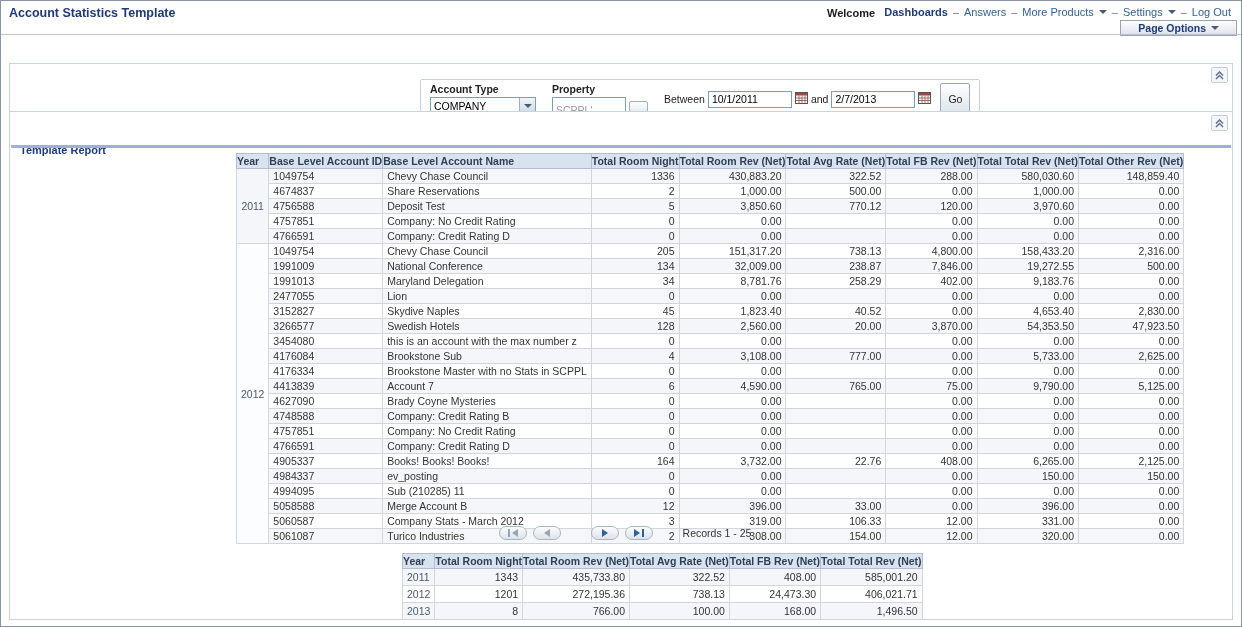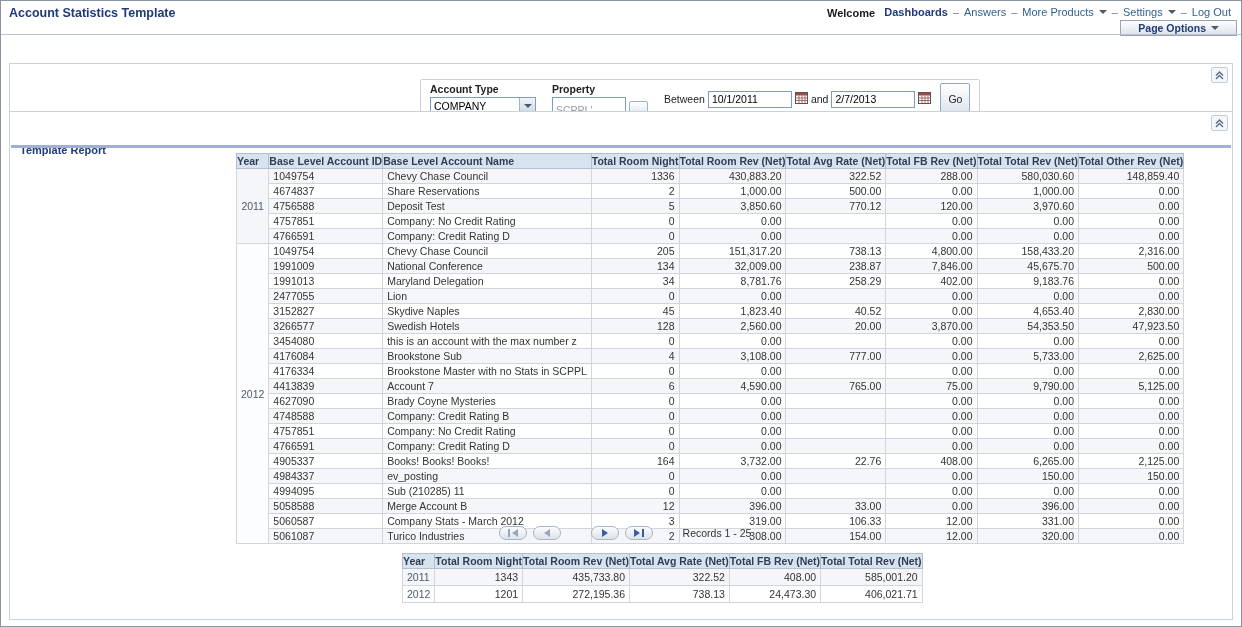--- a/index.html
+++ b/index.html
@@ -249,21 +249,21 @@
             <td class="num">158,433.20</td>
             <td class="num">2,316.00</td>
           </tr>
           <tr>
             <td>1991009</td>
             <td>National Conference</td>
             <td class="num">134</td>
             <td class="num">32,009.00</td>
             <td class="num">238.87</td>
             <td class="num">7,846.00</td>
-            <td class="num">45,675.70</td>
+            <td class="num">19,272.55</td>
             <td class="num">500.00</td>
           </tr>
           <tr>
             <td>1991013</td>
             <td>Maryland Delegation</td>
             <td class="num">34</td>
             <td class="num">8,781.76</td>
             <td class="num">258.29</td>
             <td class="num">402.00</td>
             <td class="num">9,183.76</td>
@@ -490,17 +490,25 @@
             <td class="num">585,001.20</td>
           </tr>
           <tr>
             <td class="year-val">2012</td>
             <td class="num">1201</td>
             <td class="num">272,195.36</td>
             <td class="num">738.13</td>
             <td class="num">24,473.30</td>
             <td class="num">406,021.71</td>
           </tr>
+          <tr>
+            <td class="year-val">2013</td>
+            <td class="num">8</td>
+            <td class="num">766.00</td>
+            <td class="num">100.00</td>
+            <td class="num">168.00</td>
+            <td class="num">1,496.50</td>
+          </tr>
         </tbody>
     </table>
   </div>
 
 </div>
 
 </body></html>

